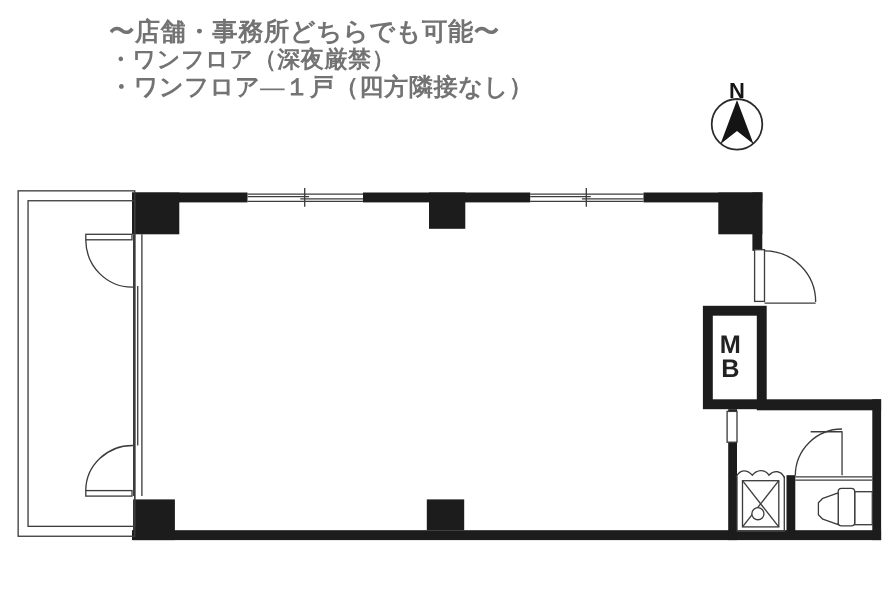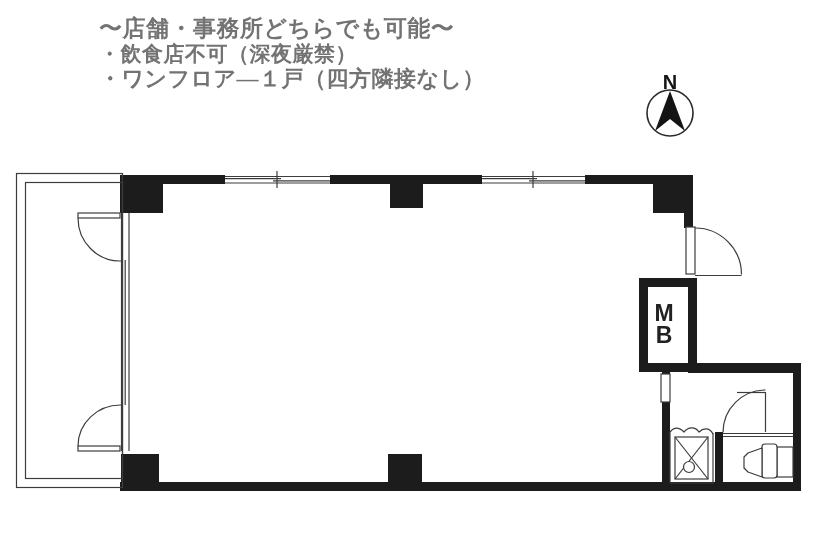--- a/index.html
+++ b/index.html
@@ -11,21 +11,21 @@
   .note-l3{font-size:22px;line-height:25px;font-family:Liberation Serif, serif;}
   .plan-svg{position:absolute;left:0;top:0;}
   text.mb{font-family:"Liberation Sans","DejaVu Sans",sans-serif;font-size:23px;font-weight:600;}
   text.north{font-family:"Liberation Sans","DejaVu Sans",sans-serif;font-size:20px;font-weight:700;}
 </style>
 </head>
 <body>
 
 <div class="notes" style="color: #737373;">
   <div class="note-l1">〜店舗・事務所どちらでも可能〜</div>
-  <div class="note-l2">・飲食店不可（深夜厳禁）</div>
+  <div class="note-l2">・ワンフロア（深夜厳禁）</div>
   <div class="note-l3">・ワンフロア―１戸（四方隣接なし）</div>
 </div>
 
 <svg class="plan-svg" width="814" height="544" viewBox="0 0 814 544">
 
   <g fill="#141414">
     <text class="north" x="670" y="89" text-anchor="middle">N</text>
     <circle cx="670" cy="113" r="23" fill="none" stroke="#2a2a2a" stroke-width="1.6"></circle>
     <path d="M670,91 L685,131 L670,119 L655,131 Z"></path>
   </g>

